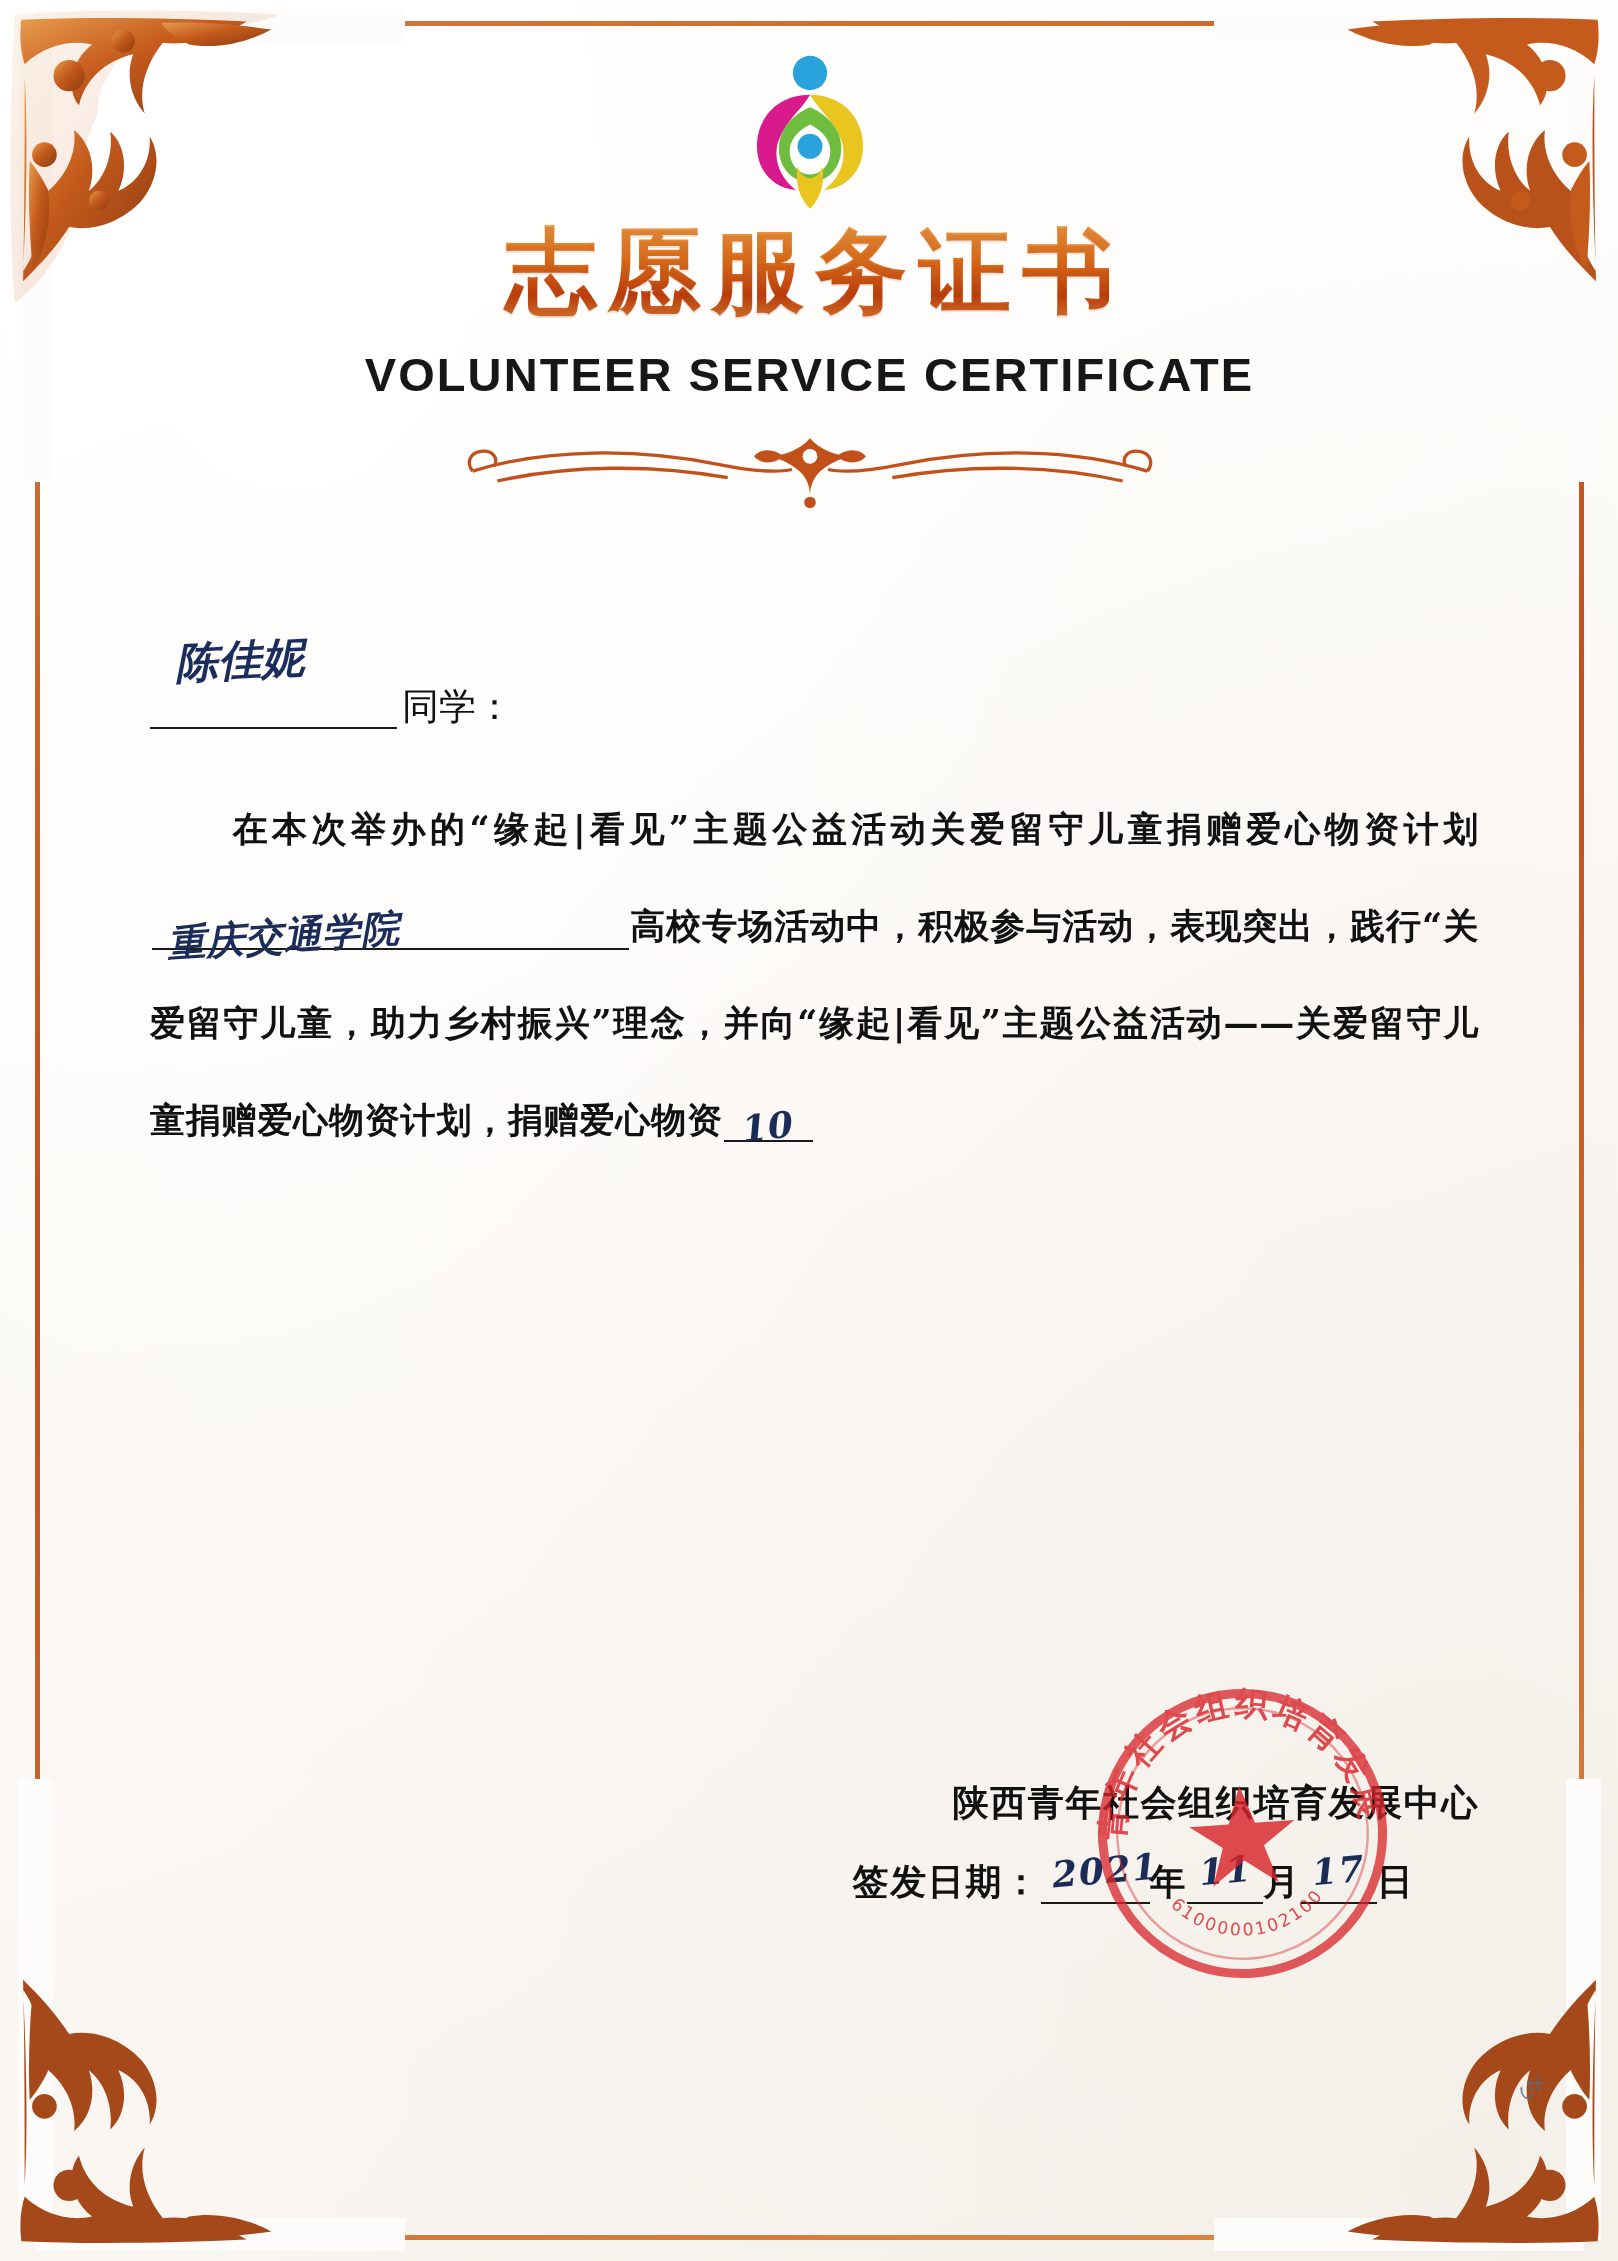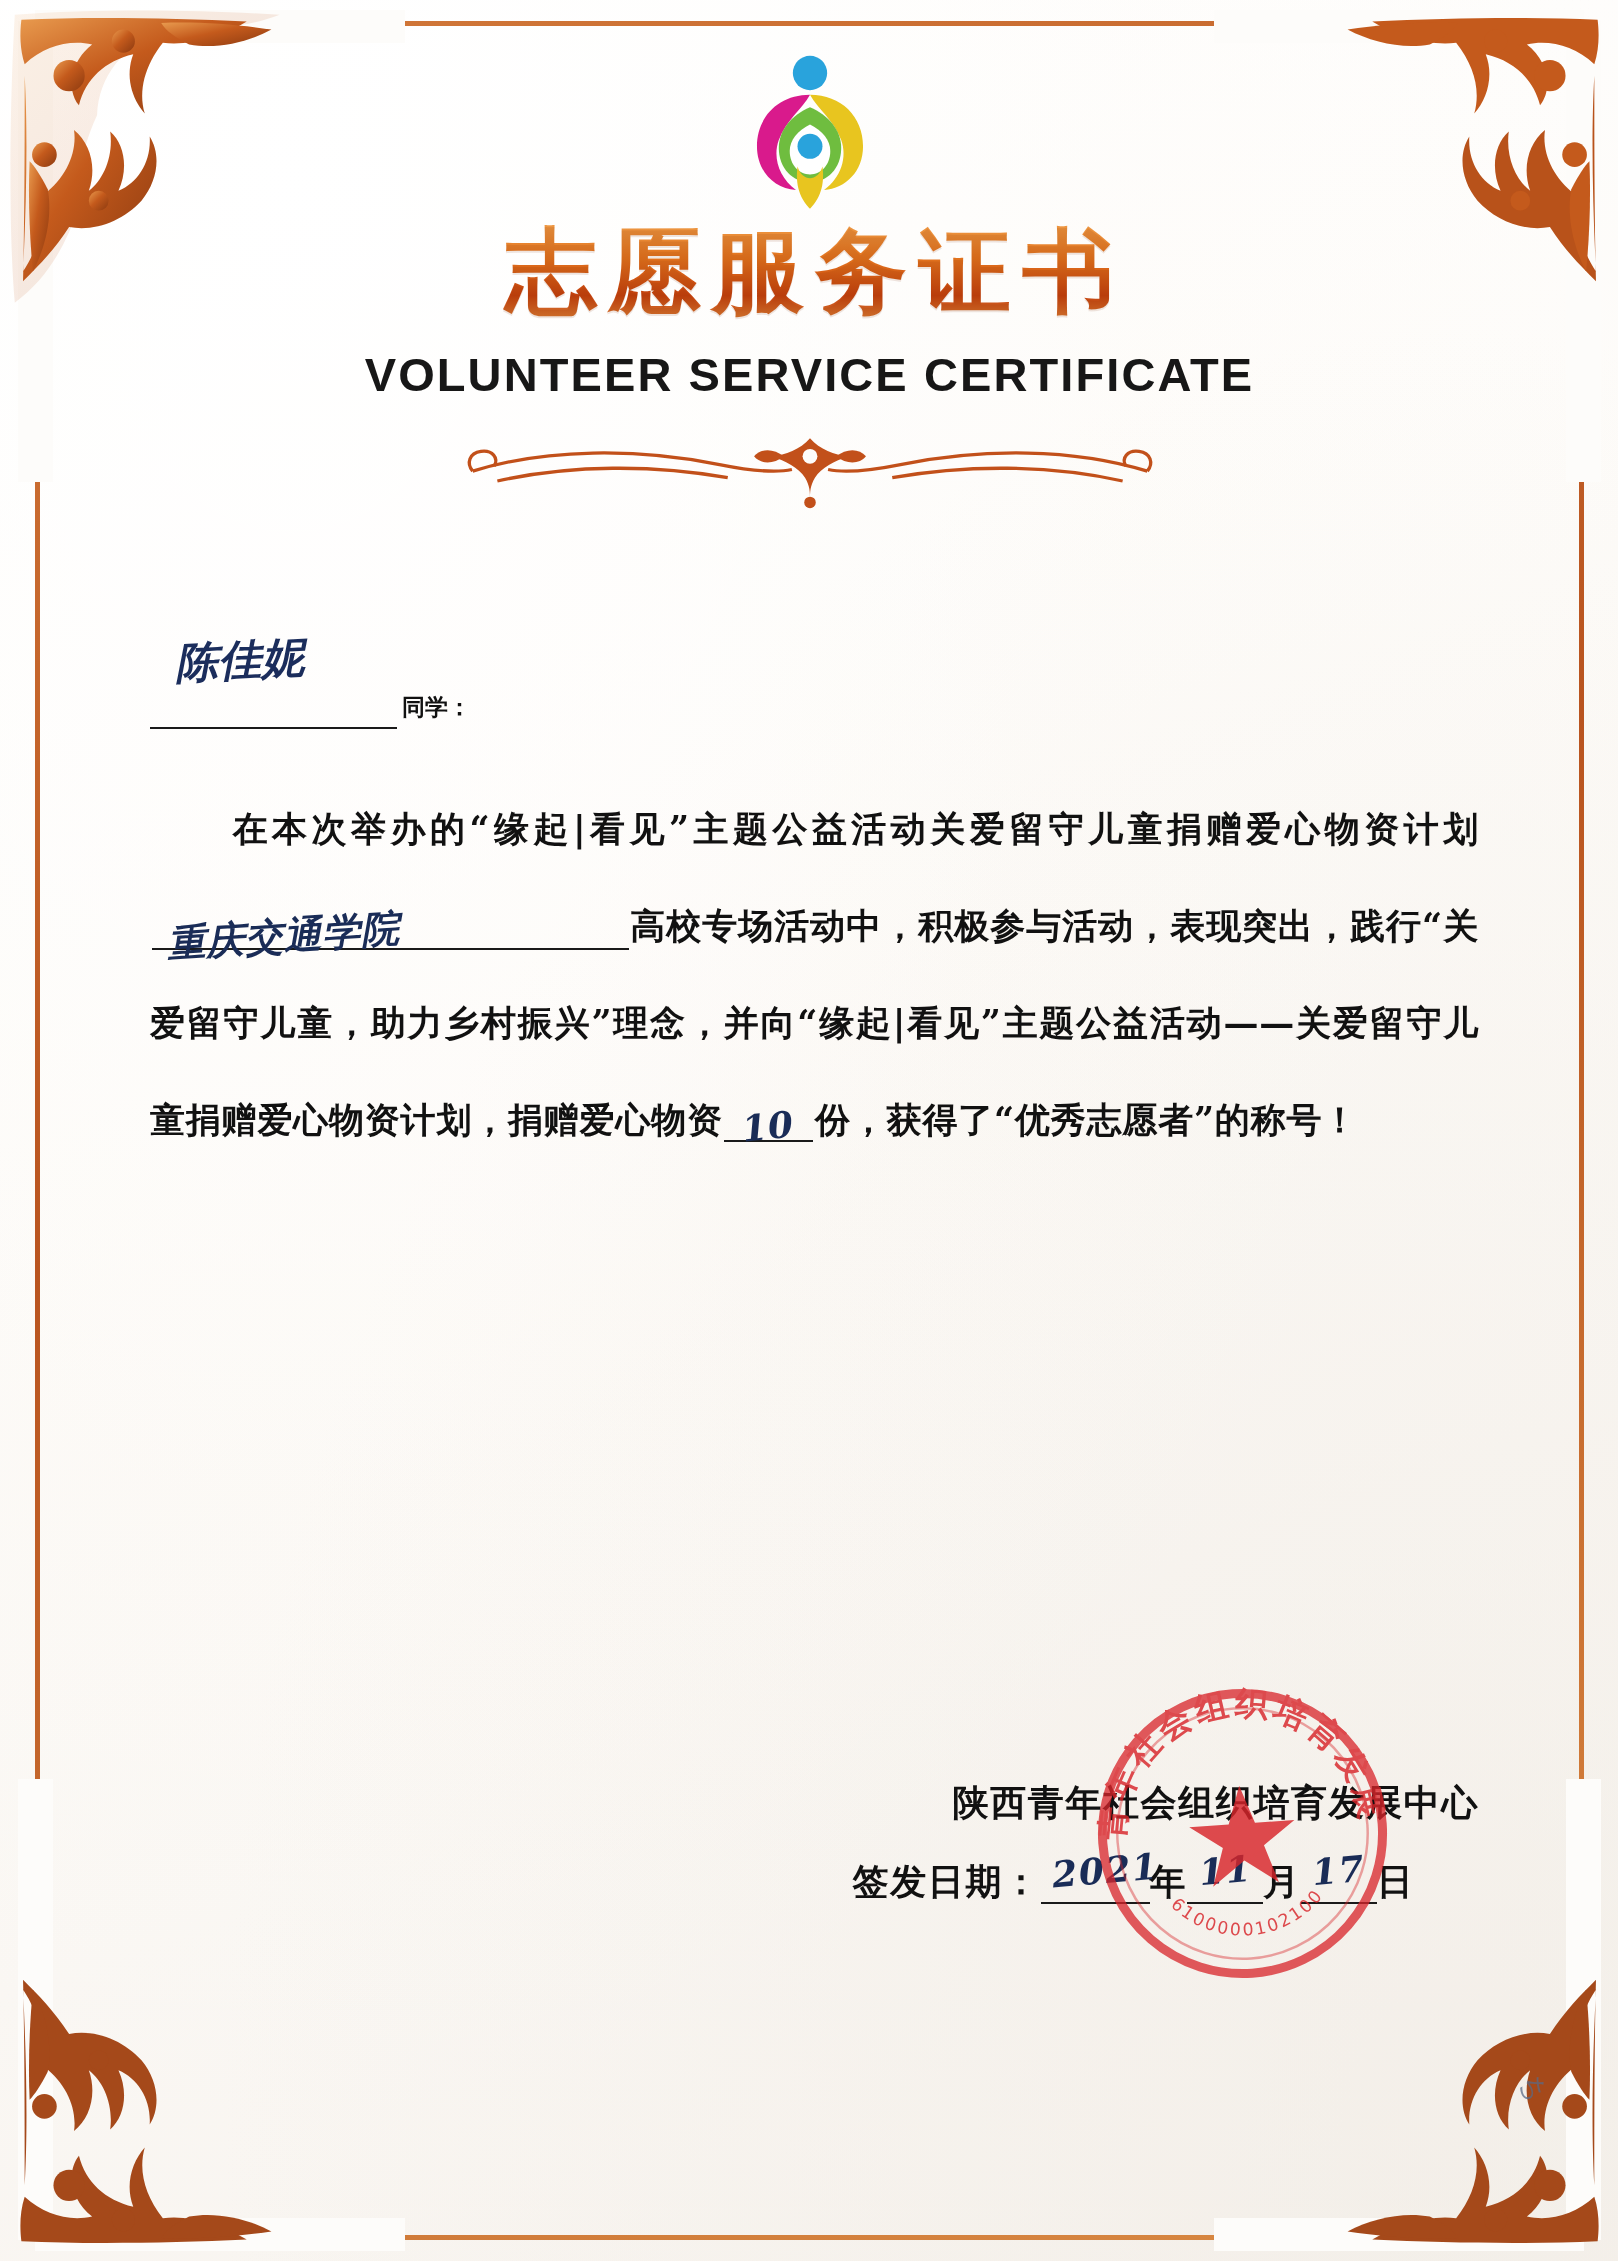--- a/index.html
+++ b/index.html
@@ -154,22 +154,22 @@
     font-weight: bold;
     white-space: nowrap;
   }
   .hw-name {
     left: 25px;
     top: -51px;
     font-size: 43px;
     transform: rotate(-3deg);
   }
   .salutation .suffix {
-    font-size: 23px;
-    font-weight: bold;
+    font-size: 37px;
+    font-weight: normal;
     vertical-align: bottom;
     line-height: 44px;
     padding-left: 5px;
   }
 
   .para {
     font-size: 35px;
     line-height: 97px;
     font-weight: bold;
     letter-spacing: 0.8px;
@@ -401,21 +401,21 @@
 
   <div class="body-area">
 
     <div class="salutation">
       <span class="name-blank">
         <span class="handwriting hw-name">陈佳妮</span>
       </span><span class="suffix">同学：</span>
     </div>
 
     <div class="para">
-      <span class="indent"></span><span>在本次举办的“缘起|看见”主题公益活动关爱留守儿童捐赠爱心物资计划</span><span class="inline-blank"><span class="handwriting hw-school">重庆交通学院</span></span><span>高校专场活动中，积极参与活动，表现突出，践行“关爱留守儿童，助力乡村振兴”理念，并向“缘起|看见”主题公益活动——关爱留守儿童捐赠爱心物资计划，捐赠爱心物资</span><span class="inline-blank short"><span class="handwriting hw-count">10</span></span><span>份，获得了“优秀志愿者”的称号！</span>
+      <span class="indent"></span><span>在本次举办的“缘起|看见”主题公益活动关爱留守儿童捐赠爱心物资计划</span><span class="inline-blank"><span class="handwriting hw-school">重庆交通学院</span></span><span>高校专场活动中，积极参与活动，表现突出，践行“关爱留守儿童，助力乡村振兴”理念，并向“缘起|看见”主题公益活动——关爱留守儿童捐赠爱心物资计划，捐赠爱心物资</span><span class="inline-blank short"><span class="handwriting hw-count">10</span></span>
     </div>
 
   </div>
 
   <div class="sign-block">
     <div class="issuer">陕西青年社会组织培育发展中心</div>
     <div class="issue-date">
       <span>签发日期：</span><span class="date-blank"><span class="handwriting hw-date">2021</span></span><span>年</span><span class="date-blank narrow"><span class="handwriting hw-date">11</span></span><span>月</span><span class="date-blank narrow"><span class="handwriting hw-date">17</span></span><span>日</span>
     </div>
   </div>

